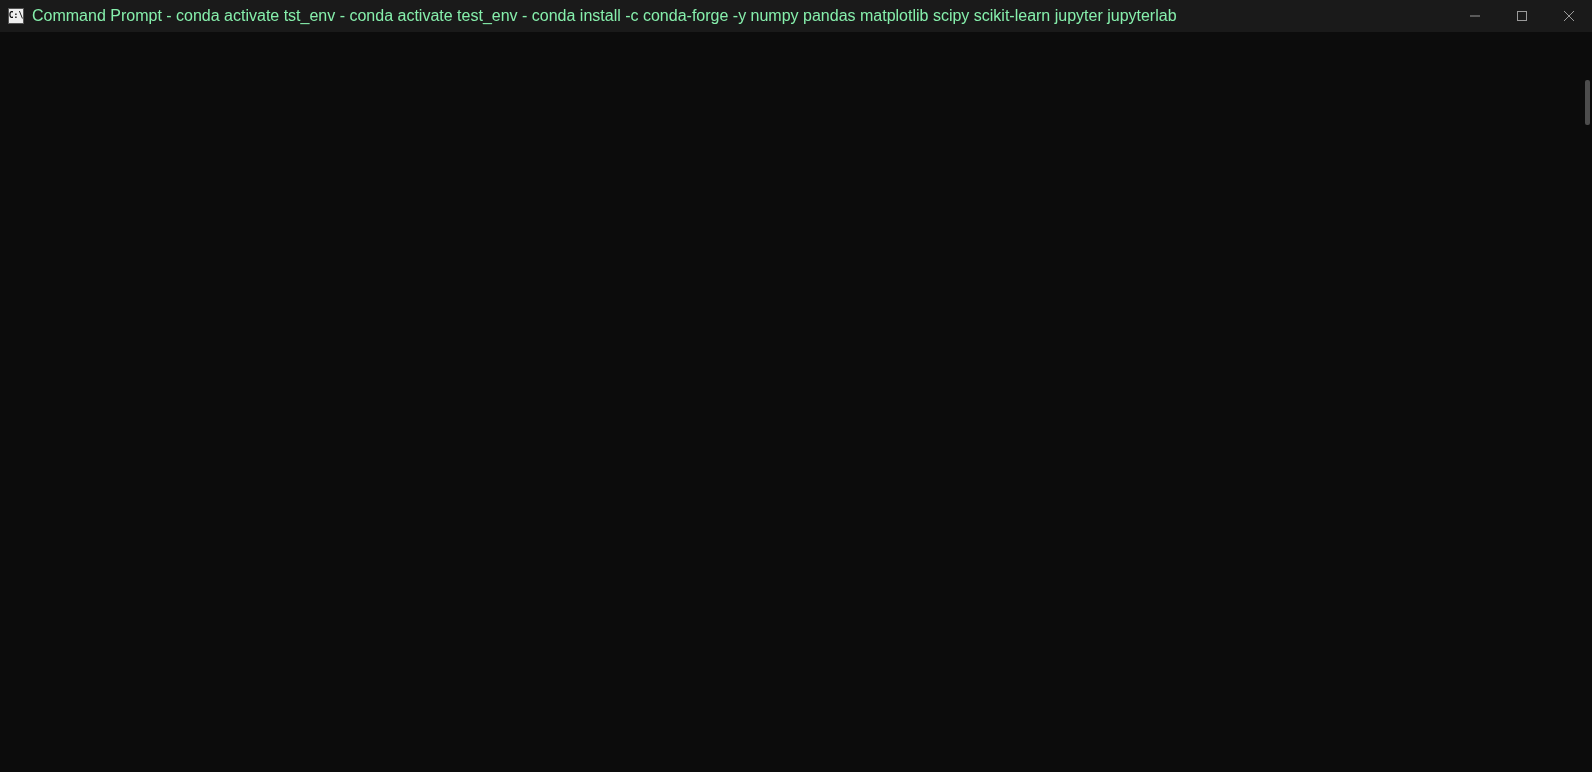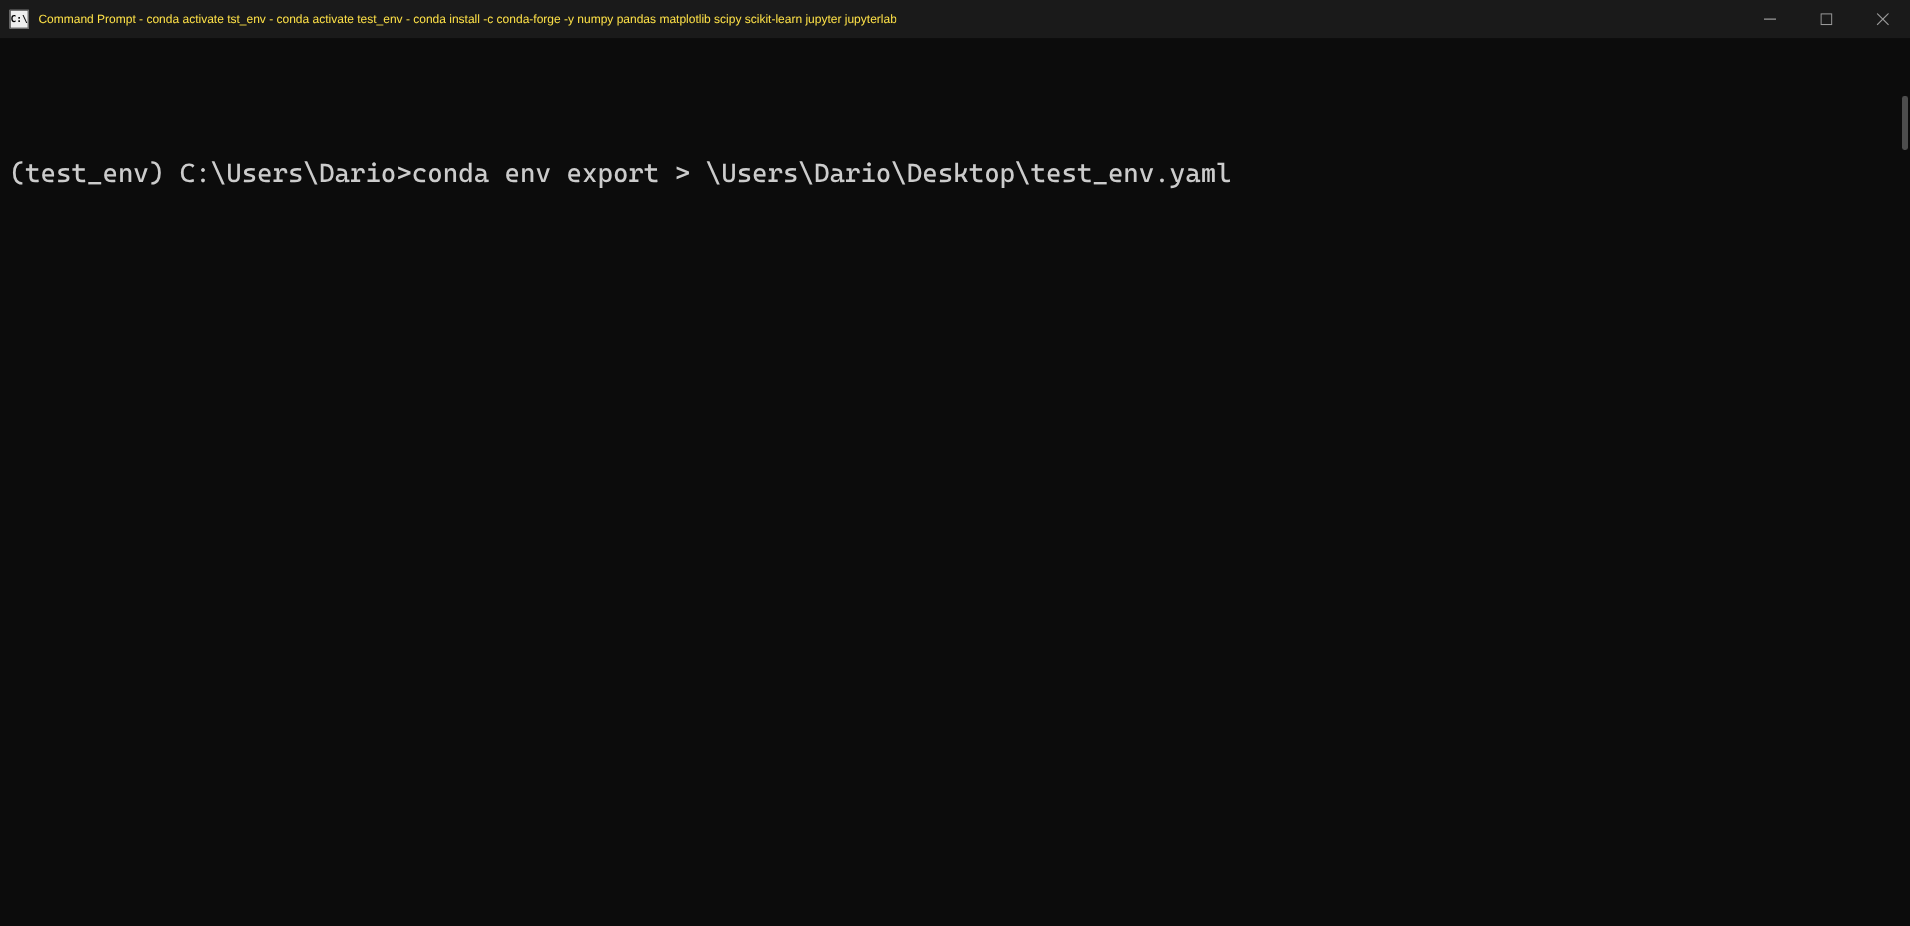--- a/index.html
+++ b/index.html
@@ -50,22 +50,22 @@
     
     .app-icon-inner {
       font-size: 8px;
       color: #000;
       font-family: monospace;
       font-weight: bold;
       line-height: 1;
     }
     
     .title-text {
-      color: #fde047;
-      font-size: 10px;
+      color: #86efac;
+      font-size: 16px;
       white-space: nowrap;
       overflow: hidden;
       text-overflow: ellipsis;
       font-family: 'Segoe UI', sans-serif;
     }
     
     .window-controls {
       display: flex;
       height: 100%;
     }
@@ -150,19 +150,18 @@
       <svg viewBox="0 0 10 10">
         <line x1="0" y1="0" x2="10" y2="10" stroke="currentColor" stroke-width="1"></line>
         <line x1="10" y1="0" x2="0" y2="10" stroke="currentColor" stroke-width="1"></line>
       </svg>
     </div>
   </div>
 </div>
 
 <div class="terminal-area">
   <div class="terminal-content">
-    <span class="terminal-line">(test_env) C:\Users\Dario&gt;conda env export &gt; \Users\Dario\Desktop\test_env.yaml</span>
     <span class="terminal-line"></span>
   </div>
   <div class="scrollbar-track">
     <div class="scrollbar-thumb"></div>
   </div>
 </div>
 
 </body></html>

